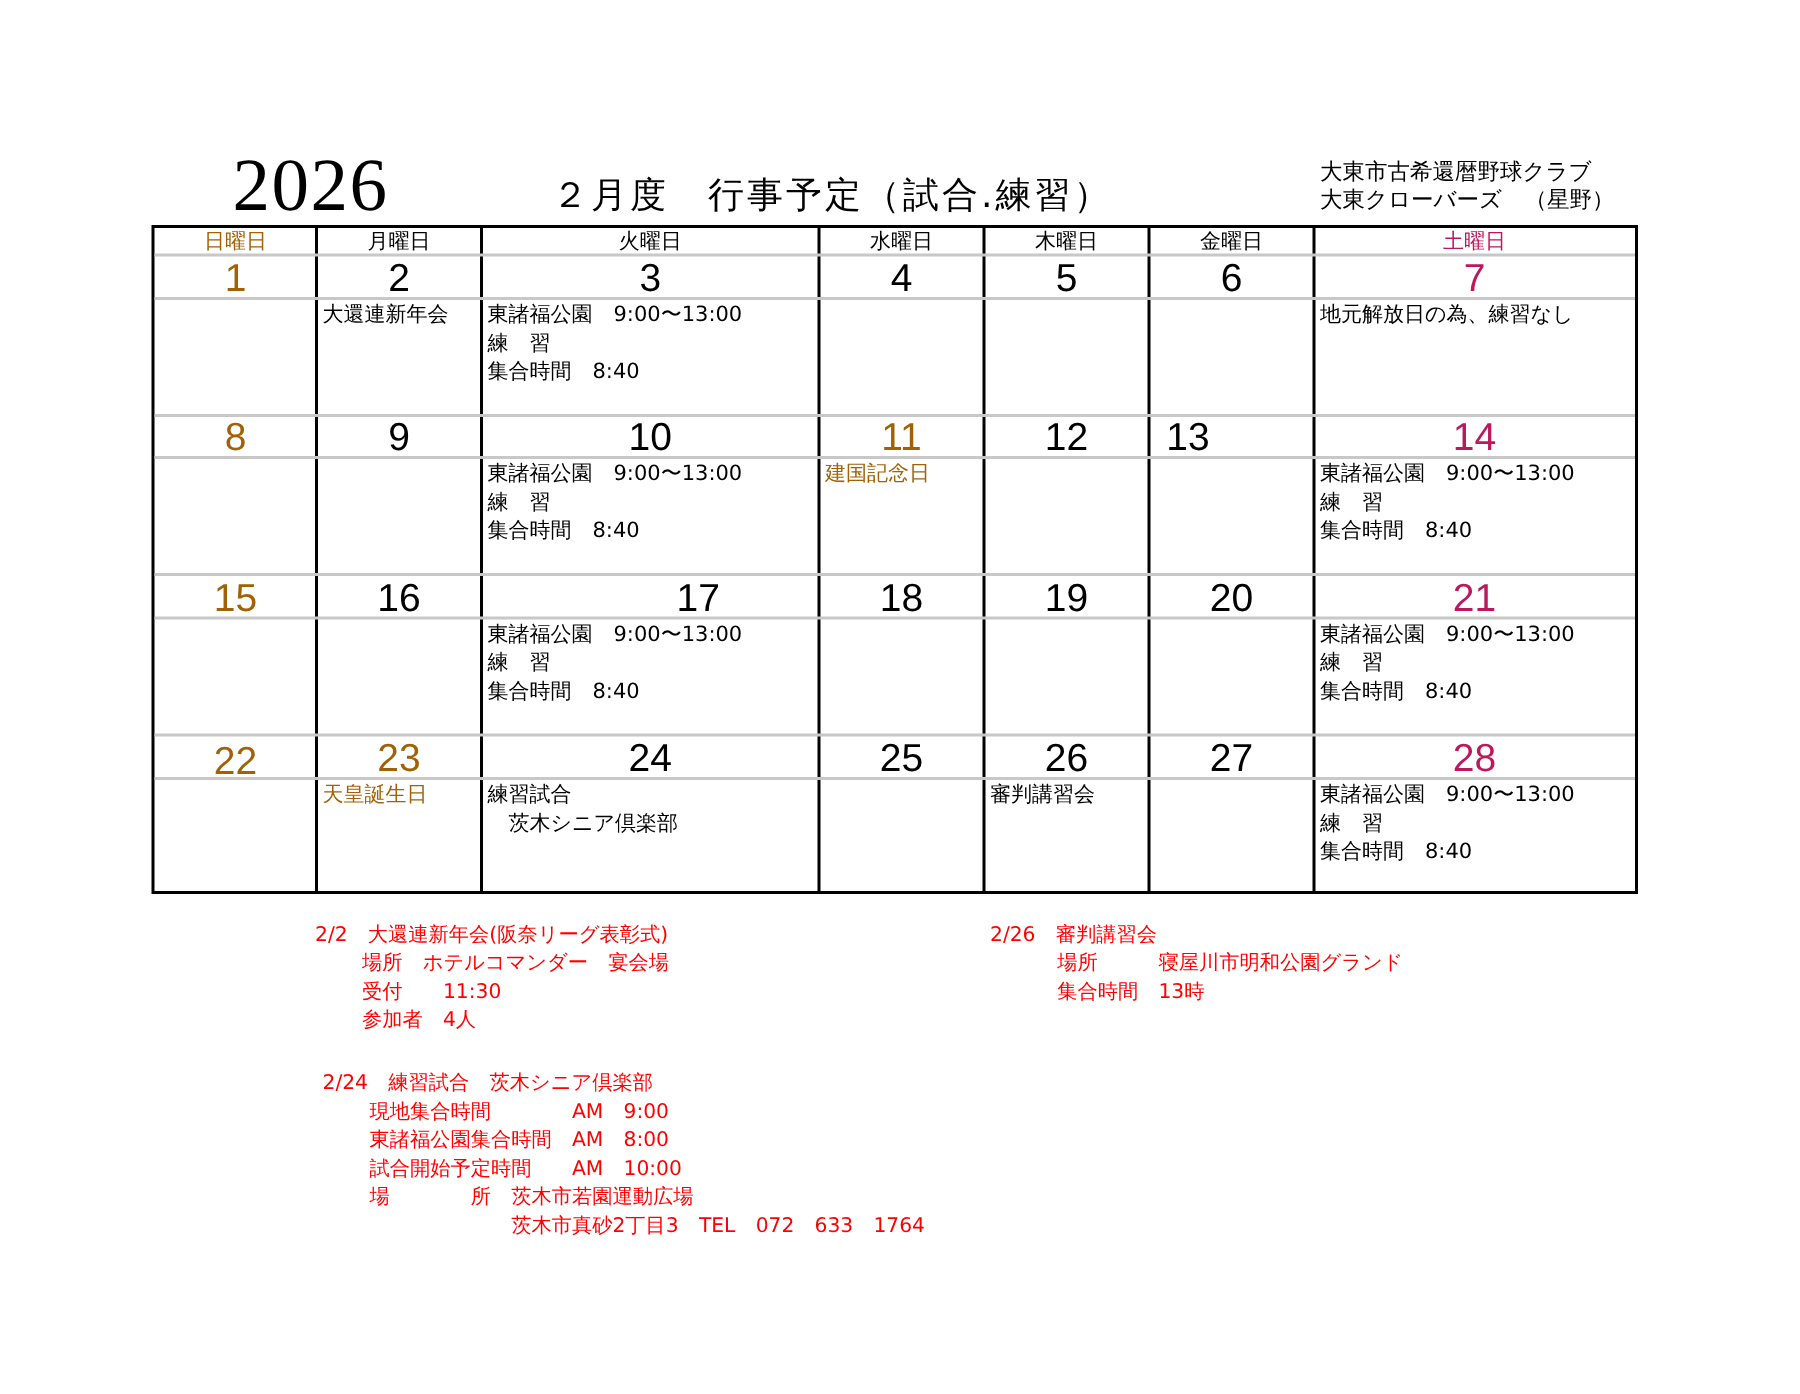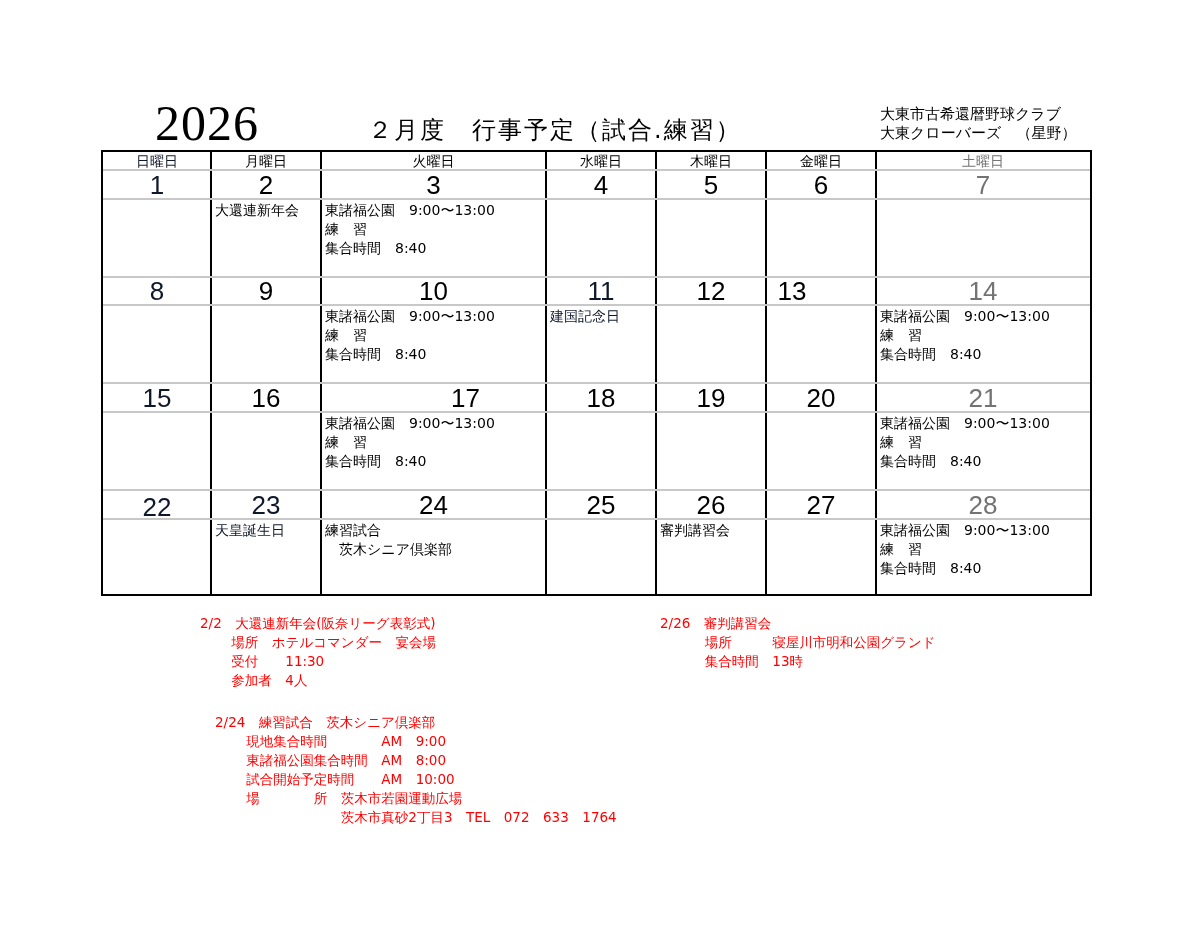--- a/index.html
+++ b/index.html
@@ -37,22 +37,22 @@
   }
   .dnum {
     position: absolute; height: 28px; text-align: center;
     font-family: "Liberation Sans", "DejaVu Sans", sans-serif;
     font-size: 26px; line-height: 30px;
   }
   .cell {
     position: absolute; padding: 1px 3px; box-sizing: border-box;
     font-size: 14px; line-height: 19px; white-space: pre; overflow: hidden;
   }
-  .red { color: #0f172a; }
-  .blue { color: #737373; }
+  .red { color: #a16207; }
+  .blue { color: #be185d; }
   .notes { position: absolute; color: #ff0000; font-size: 13.5px; line-height: 19px; white-space: pre; }
 </style>
 </head>
 <body>
 
 <div class="year">2026</div>
 <div class="title">２月度　行事予定（試合.練習）</div>
 <div class="club"><span>大東市古希還暦野球クラブ</span>
 <span>大東クローバーズ　（星野）</span></div>
 
@@ -86,20 +86,21 @@
     <div class="cell " style="left: 219px; width: 223px; top: 48px; height: 76px;">東諸福公園　9:00〜13:00
 練　習
 集合時間　8:40</div>
     <div class="dnum " style="left: 443px; width: 110px; top: 18px;">4</div>
     <div class="cell " style="left: 444px; width: 108px; top: 48px; height: 76px;"></div>
     <div class="dnum " style="left: 553px; width: 110px; top: 18px;">5</div>
     <div class="cell " style="left: 554px; width: 108px; top: 48px; height: 76px;"></div>
     <div class="dnum " style="left: 663px; width: 110px; top: 18px;">6</div>
     <div class="cell " style="left: 664px; width: 108px; top: 48px; height: 76px;"></div>
     <div class="dnum blue" style="left: 773px; width: 214px; top: 18px;">7</div>
+    <div class="cell " style="left: 774px; width: 212px; top: 48px; height: 76px;">地元解放日の為、練習なし</div>
     <div class="dnum red" style="left: 0px; width: 108px; top: 124px;">8</div>
     <div class="cell " style="left: 1px; width: 106px; top: 154px; height: 76px;"></div>
     <div class="dnum " style="left: 108px; width: 110px; top: 124px;">9</div>
     <div class="cell " style="left: 109px; width: 108px; top: 154px; height: 76px;"></div>
     <div class="dnum " style="left: 218px; width: 225px; top: 124px;">10</div>
     <div class="cell " style="left: 219px; width: 223px; top: 154px; height: 76px;">東諸福公園　9:00〜13:00
 練　習
 集合時間　8:40</div>
     <div class="dnum red" style="left: 443px; width: 110px; top: 124px;">11</div>
     <div class="cell red" style="left: 444px; width: 108px; top: 154px; height: 76px;">建国記念日</div>
@@ -141,21 +142,21 @@
     <div class="dnum " style="left: 553px; width: 110px; top: 338px;">26</div>
     <div class="cell " style="left: 554px; width: 108px; top: 368px; height: 76px;">審判講習会</div>
     <div class="dnum " style="left: 663px; width: 110px; top: 338px;">27</div>
     <div class="cell " style="left: 664px; width: 108px; top: 368px; height: 76px;"></div>
     <div class="dnum blue" style="left: 773px; width: 214px; top: 338px;">28</div>
     <div class="cell " style="left: 774px; width: 212px; top: 368px; height: 76px;">東諸福公園　9:00〜13:00
 練　習
 集合時間　8:40</div>
   </div>
 
-<div class="notes" style="left:200px; top:614px;">2/2　大還連新年会(阪奈リーグ表彰式)
+<div class="notes" style="left:210px; top:614px;">2/2　大還連新年会(阪奈リーグ表彰式)
 　　 場所　ホテルコマンダー　宴会場
 　　 受付　　11:30
 　　 参加者　4人</div>
 <div class="notes" style="left:660px; top:614px;">2/26　審判講習会
 　　　 場所　　　寝屋川市明和公園グランド
 　　　 集合時間　13時</div>
 <div class="notes" style="left:215px; top:713px;">2/24　練習試合　茨木シニア倶楽部
 　　 現地集合時間　　　　AM　9:00
 　　 東諸福公園集合時間　AM　8:00
 　　 試合開始予定時間　　AM　10:00

